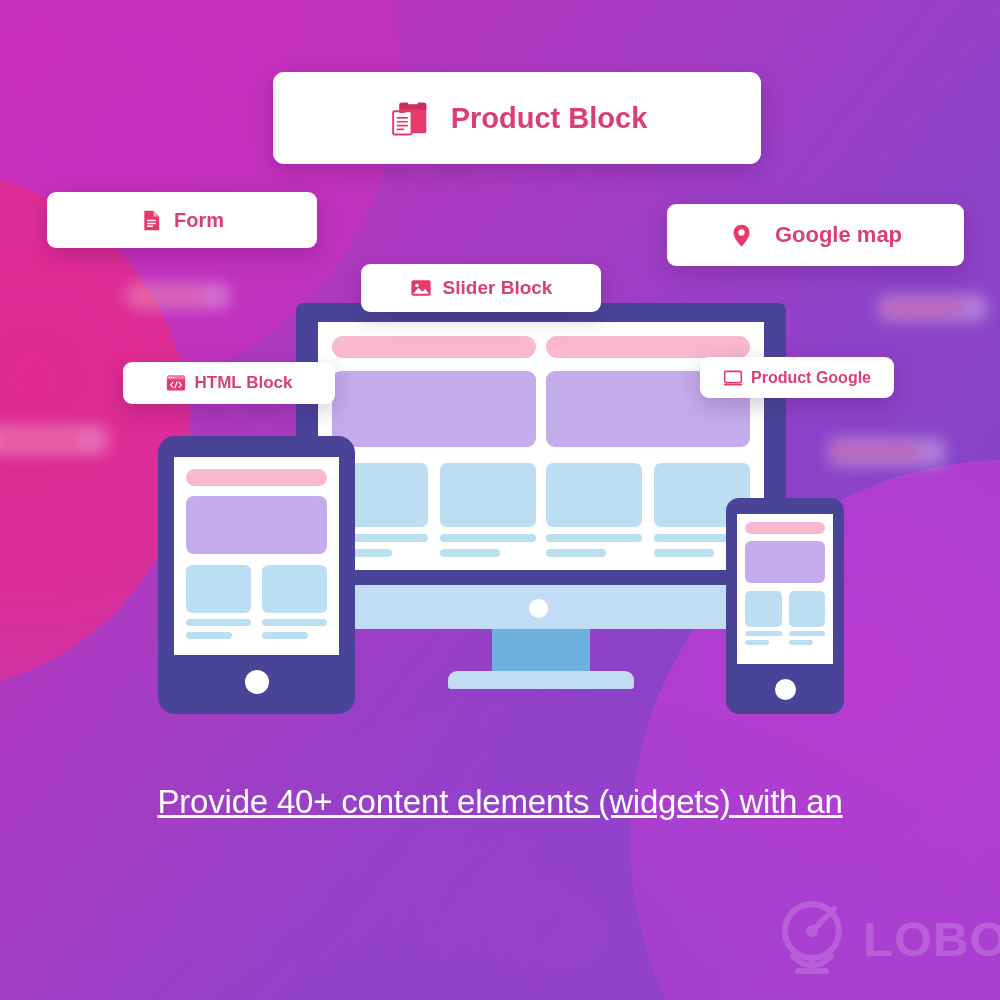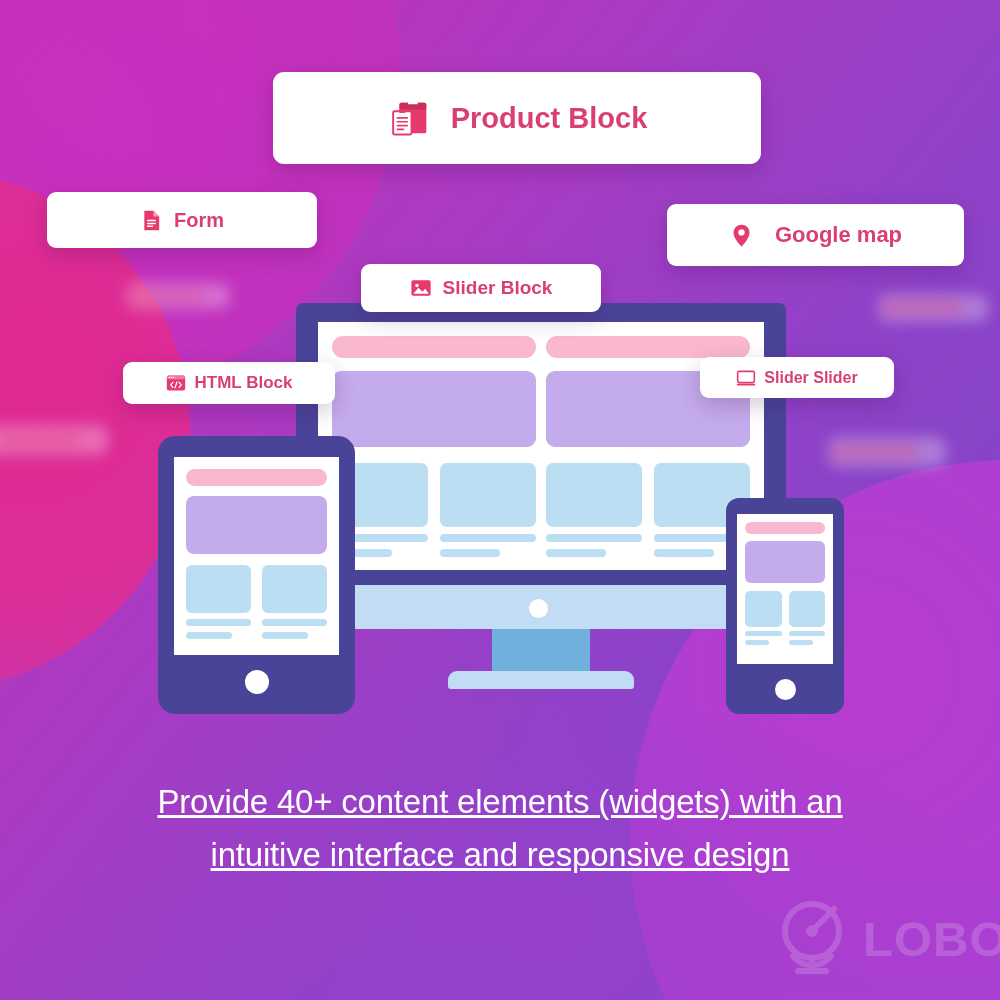--- a/index.html
+++ b/index.html
@@ -317,21 +317,21 @@
     <span>HTML Block</span>
   </div>
 
   <div class="pill" id="pill-product-slider">
     <span class="ico">
       <svg width="20" height="20" viewBox="0 0 24 24">
         <rect x="2" y="4" width="20" height="13.5" rx="1.8" fill="none" stroke="#e63a6d" stroke-width="1.9"></rect>
         <rect x="1" y="19" width="22" height="1.9" rx="0.95" fill="#e63a6d"></rect>
       </svg>
     </span>
-    <span>Slider Slider</span>
+    <span>Product Google</span>
   </div>
 
   <div class="pill" id="pill-image-block">
     <span class="ico">
       <svg width="22" height="22" viewBox="0 0 24 24">
         <rect x="1.5" y="3.5" width="21" height="17" rx="2" fill="#e63a6d"></rect>
         <circle cx="7.6" cy="9.2" r="1.9" fill="#fff"></circle>
         <path d="M3.5 18.2 L9.3 11.6 L13.4 16.1 L16.6 12.9 L20.5 18.2 Z" fill="#fff"></path>
       </svg>
     </span>
@@ -374,21 +374,20 @@
         <rect x="10" y="27" width="12" height="1.8" rx="0.9" fill="#e63a6d"></rect>
         <rect x="10" y="31" width="12" height="1.8" rx="0.9" fill="#e63a6d"></rect>
         <rect x="10" y="35" width="8" height="1.8" rx="0.9" fill="#e63a6d"></rect>
       </svg>
     </span>
     <span>Product Block</span>
   </div>
 
   <div id="caption">
     <span class="cap-line">Provide 40+ content elements (widgets) with an</span>
-    <span class="cap-line">intuitive interface and responsive design</span>
   </div>
 
   <div id="watermark">
     <span>
       <svg width="74" height="78" viewBox="0 0 74 78">
         <circle cx="33" cy="33" r="27" fill="none" stroke="#ffffff" stroke-width="6"></circle>
         <path d="M33 33 L55 11" stroke="#ffffff" stroke-width="6" stroke-linecap="round"></path>
         <circle cx="33" cy="33" r="6" fill="#ffffff"></circle>
         <path d="M14 58 a24 24 0 0 0 38 0" fill="none" stroke="#ffffff" stroke-width="6" stroke-linecap="round"></path>
         <rect x="30" y="58" width="6" height="14" fill="#ffffff"></rect>

